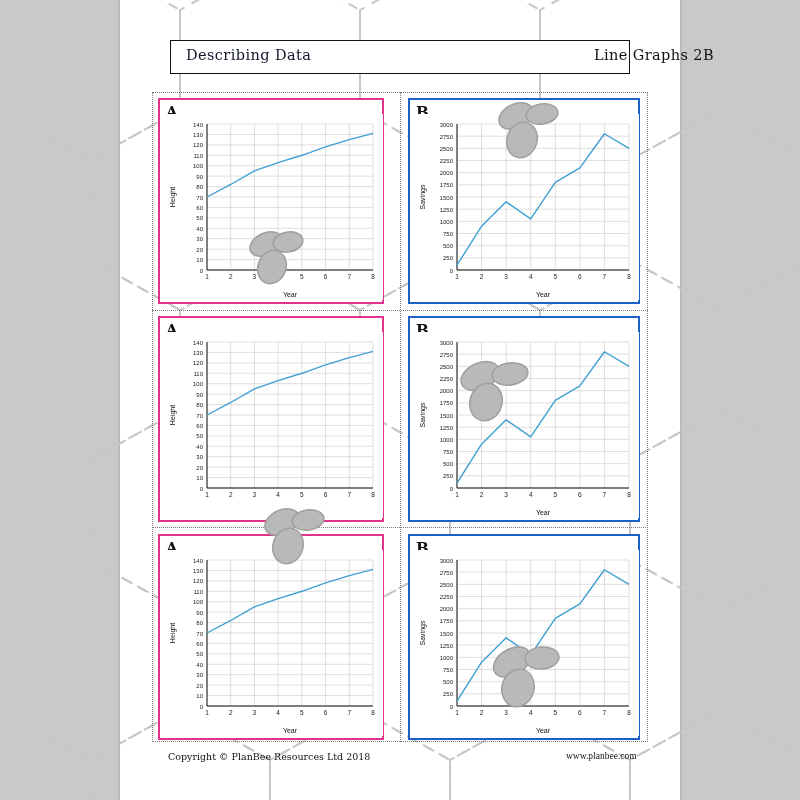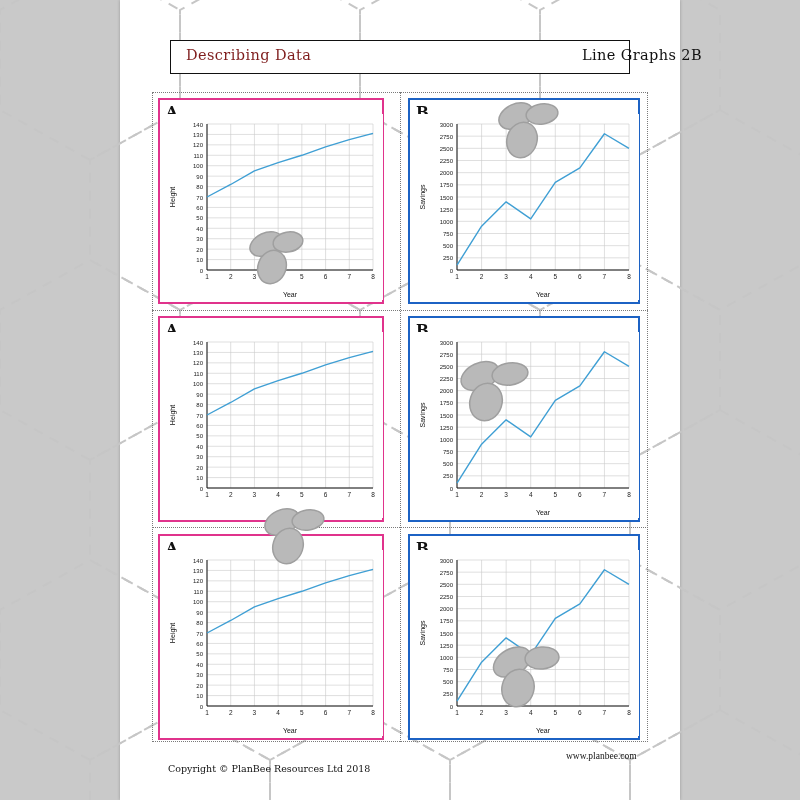--- a/index.html
+++ b/index.html
@@ -42,27 +42,27 @@
     height: 34px;
     border: 1.4px solid #111;
     background: #fff;
     box-sizing: border-box;
   }
   .header-title {
     position: absolute;
     left: 186px;
     top: 47px;
     font-size: 14.5px;
-    color: #7f1d1d;
+    color: #0f172a;
     letter-spacing: 0.4px;
     font-family: "DejaVu Serif", serif;
   }
   .header-right {
     position: absolute;
-    right: 16px;
+    right: 4px;
     top: 47px;
     width: 450px;
     text-align: right;
     padding-right: 82px;
     font-size: 14.5px;
     color: #111;
     letter-spacing: 0.4px;
     font-family: "DejaVu Serif", serif;
   }
 
@@ -115,21 +115,20 @@
   svg { display: block; }
 
   
   .footer-left {
     position: absolute;
     left: 168px;
     top: 751px;
     font-size: 9.5px;
     color: #111;
     font-family: "DejaVu Serif", serif;
-    margin-top: 12px;
   }
   .footer-right {
     position: absolute;
     left: 566px;
     top: 751px;
     font-size: 9.5px;
     color: #111;
     font-family: Liberation Serif, serif;
   }
 

